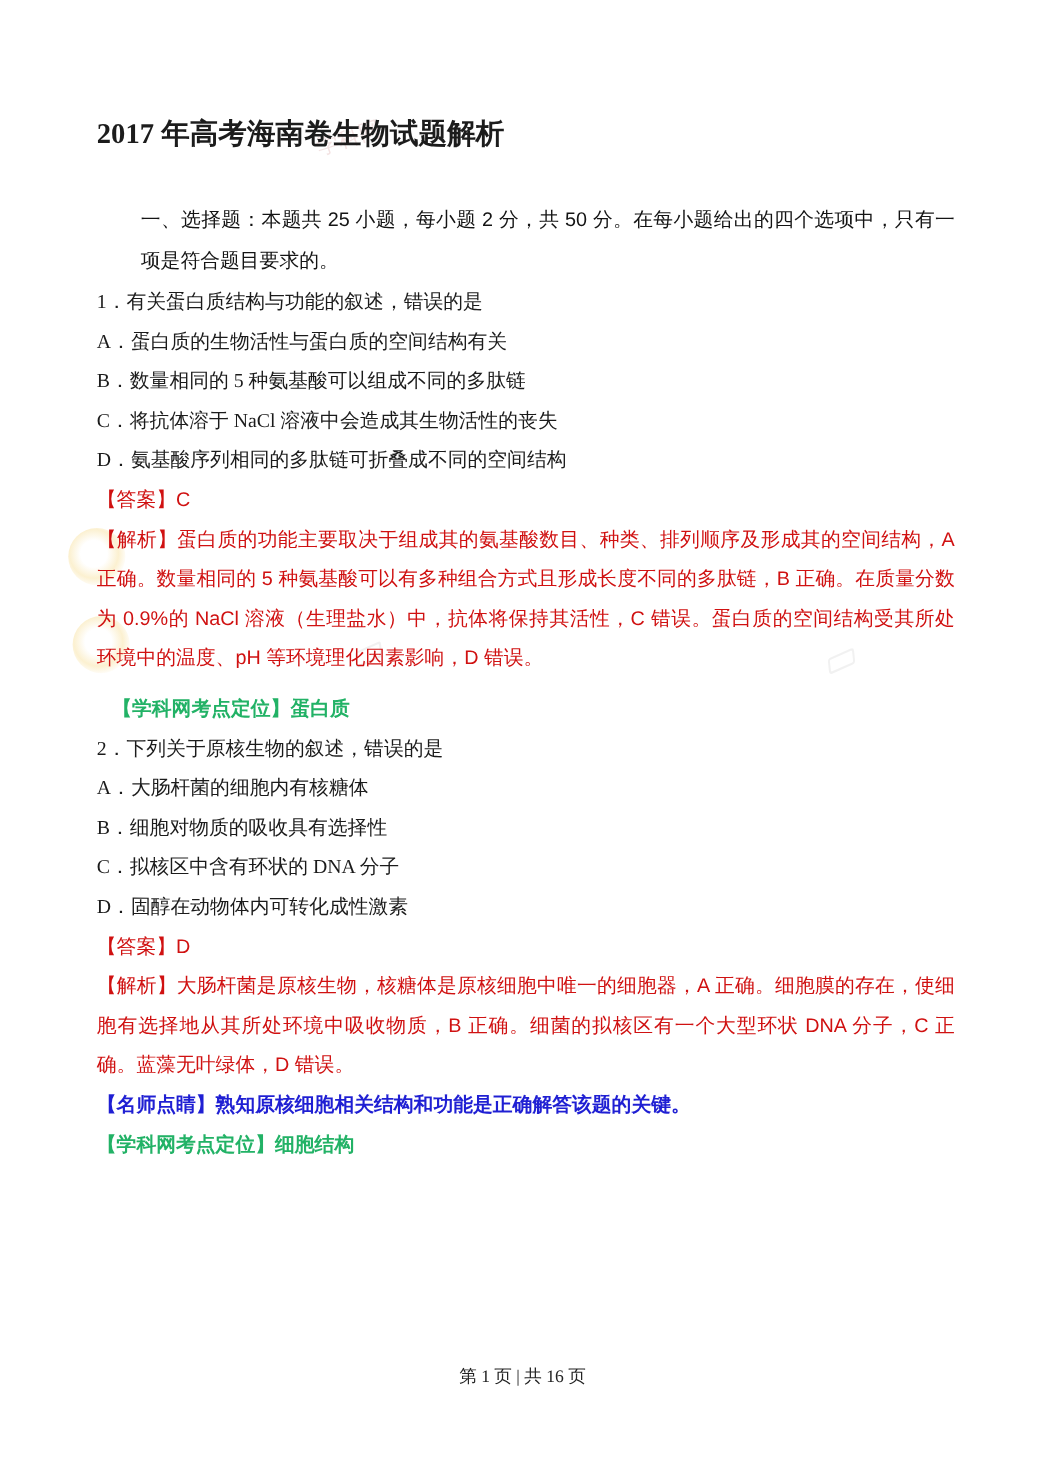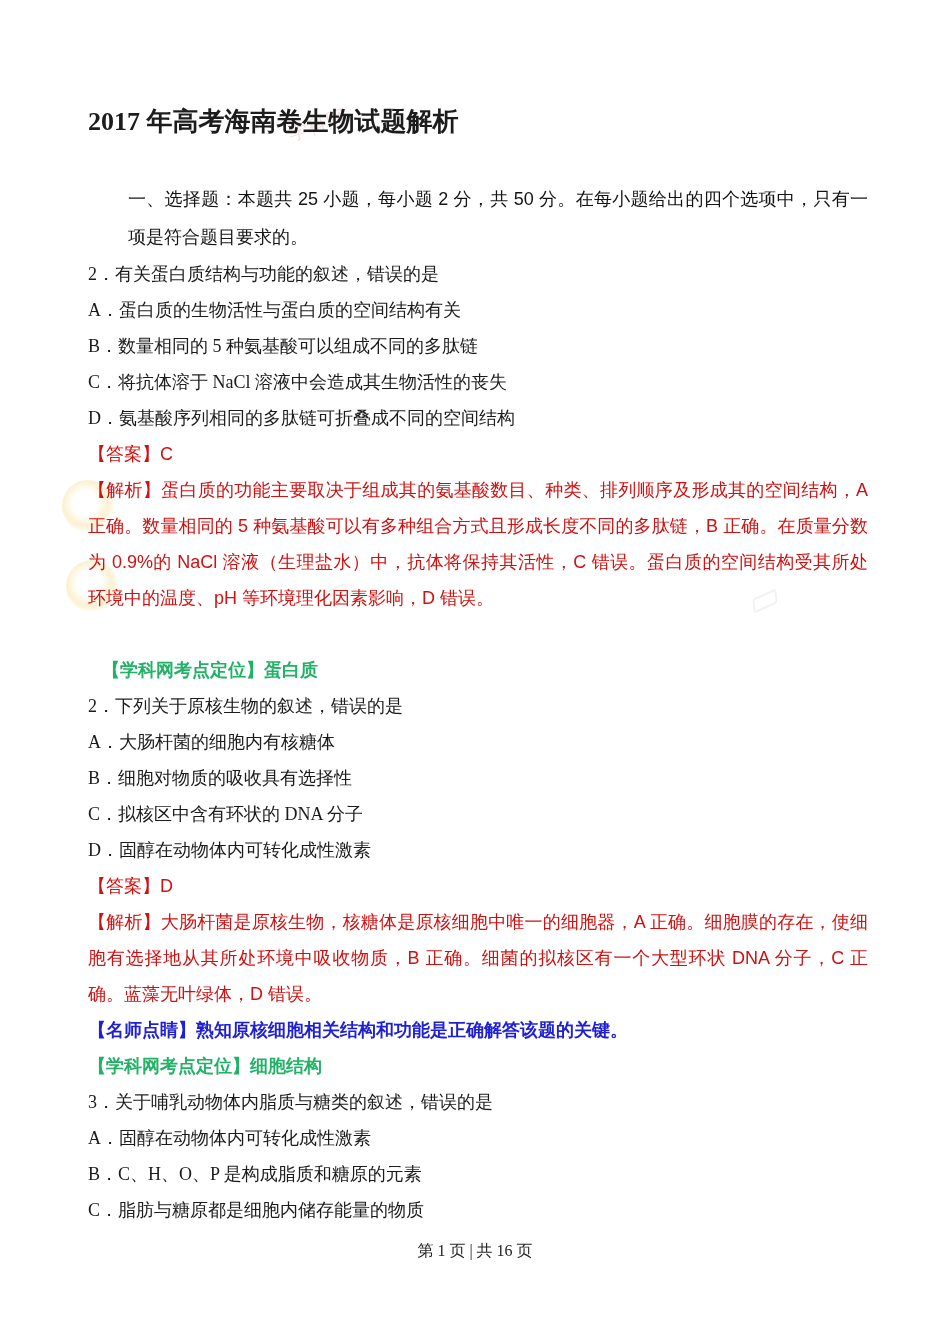--- a/index.html
+++ b/index.html
@@ -57,21 +57,21 @@
   .focus {
     color: var(--focus_green, #22b266);
     font-family: "Liberation Sans", "DejaVu Sans", sans-serif;
     font-weight: 700;
   }
   .tip {
     color: var(--tip_blue, #1f1fd3);
     font-family: "Liberation Sans", "DejaVu Sans", sans-serif;
     font-weight: 700;
   }
-  .focus-indent { padding-left: 14px; margin-top: 36px; }
+  .focus-indent { padding-left: 14px; margin-top: 10px; }
   .page-footer {
     position: absolute;
     left: 0; right: 0;
     top: 1241px;
     text-align: center;
     font-size: 16px;
     color: #242424;
     z-index: 2;
   }
   
@@ -116,21 +116,21 @@
   <div class="wm-glyph wm-glyph-1"></div>
   <div class="wm-glyph wm-glyph-2"></div>
 
   <div class="content">
 
     <h1 class="doc-title">2017 年高考海南卷生物试题解析</h1>
 
     <p class="line section-header">一、选择题：本题共 25 小题，每小题 2 分，共 50 分。在每小题给出的四个选项中，只有一项是符合题目要求的。</p>
 
     <div>
-      <p class="line stem">2．有关蛋白质结构与功能的叙述，错误的是</p>
+      <p class="line stem">1．有关蛋白质结构与功能的叙述，错误的是</p>
       <p class="line option">A．蛋白质的生物活性与蛋白质的空间结构有关</p>
       <p class="line option">B．数量相同的 5 种氨基酸可以组成不同的多肽链</p>
       <p class="line option">C．将抗体溶于 NaCl 溶液中会造成其生物活性的丧失</p>
       <p class="line option">D．氨基酸序列相同的多肽链可折叠成不同的空间结构</p>
       <p class="line answer">【答案】C</p>
       <p class="line analysis">【解析】蛋白质的功能主要取决于组成其的氨基酸数目、种类、排列顺序及形成其的空间结构，A 正确。数量相同的 5 种氨基酸可以有多种组合方式且形成长度不同的多肽链，B 正确。在质量分数为 0.9%的 NaCl 溶液（生理盐水）中，抗体将保持其活性，C 错误。蛋白质的空间结构受其所处环境中的温度、pH 等环境理化因素影响，D 错误。</p>
       <p class="line focus focus-indent">【学科网考点定位】蛋白质</p>
     </div>
 
     <div>
@@ -138,24 +138,18 @@
       <p class="line option">A．大肠杆菌的细胞内有核糖体</p>
       <p class="line option">B．细胞对物质的吸收具有选择性</p>
       <p class="line option">C．拟核区中含有环状的 DNA 分子</p>
       <p class="line option">D．固醇在动物体内可转化成性激素</p>
       <p class="line answer">【答案】D</p>
       <p class="line analysis">【解析】大肠杆菌是原核生物，核糖体是原核细胞中唯一的细胞器，A 正确。细胞膜的存在，使细胞有选择地从其所处环境中吸收物质，B 正确。细菌的拟核区有一个大型环状 DNA 分子，C 正确。蓝藻无叶绿体，D 错误。</p>
       <p class="line tip">【名师点睛】熟知原核细胞相关结构和功能是正确解答该题的关键。</p>
       <p class="line focus">【学科网考点定位】细胞结构</p>
     </div>
 
-    <div>
-      <p class="line stem">3．关于哺乳动物体内脂质与糖类的叙述，错误的是</p>
-      <p class="line option">A．固醇在动物体内可转化成性激素</p>
-      <p class="line option">B．C、H、O、P 是构成脂质和糖原的元素</p>
-      <p class="line option">C．脂肪与糖原都是细胞内储存能量的物质</p>
-    </div>
 
   </div>
 
   <div class="page-footer">第 1 页 | 共 16 页</div>
 
 </div>
 
 </body></html>

